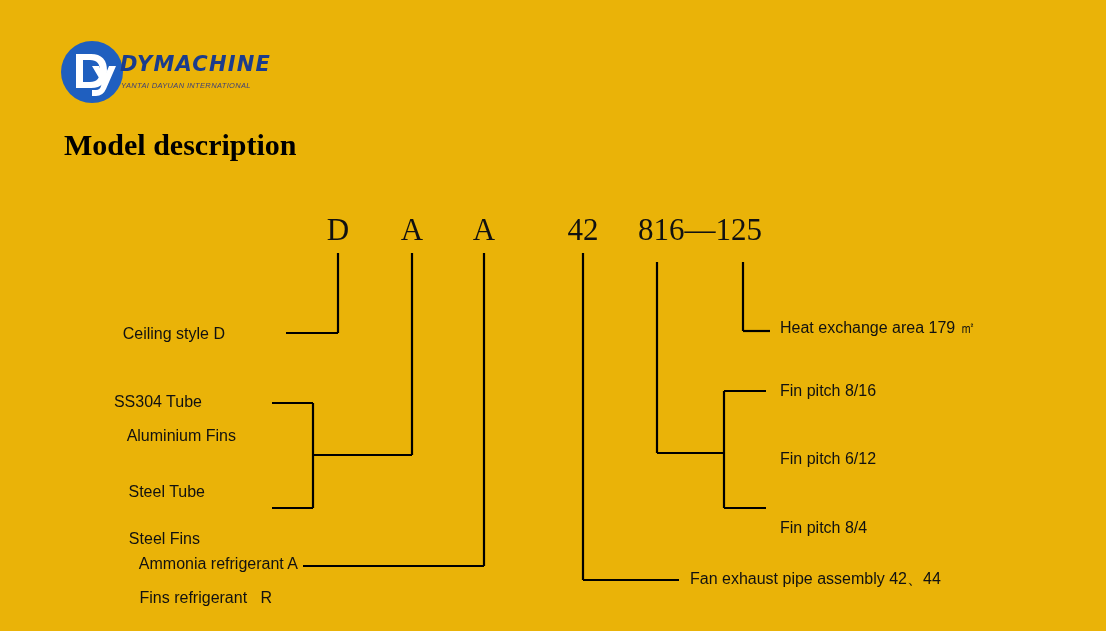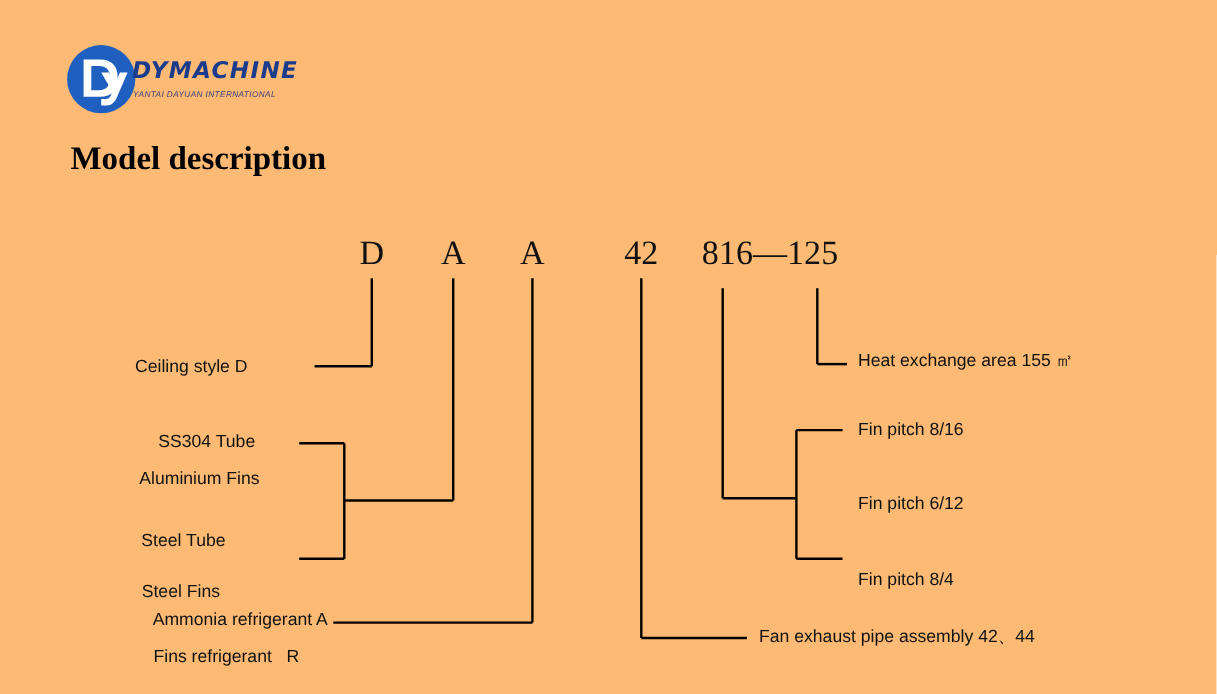--- a/index.html
+++ b/index.html
@@ -4,21 +4,21 @@
 <style>
   html, body {
     margin: 0;
     padding: 0;
     background: #ffffff;
   }
   #page {
     position: relative;
     width: 1106px;
     height: 631px;
-    background: #fdba74;
+    background: #eab308;
     overflow: hidden;
     font-family: "Liberation Sans", sans-serif;
   }
 
   
   #logo {
     position: absolute;
     left: 58px;
     top: 36px;
     width: 240px;
@@ -145,29 +145,29 @@
   <div id="code-layer">
       <div class="code-token" style="left: 338px; top: 212px;">D</div>
       <div class="code-token" style="left: 412px; top: 212px;">A</div>
       <div class="code-token" style="left: 484px; top: 212px;">A</div>
       <div class="code-token" style="left: 583px; top: 212px;">42</div>
       <div class="code-token" style="left: 700px; top: 212px;">816—125</div>
     </div>
 
   <div id="left-labels">
       <div class="label right-align" style="left: 225px; top: 325px;">Ceiling style D</div>
-      <div class="label right-align" style="left: 202px; top: 393px; margin-left: 30px;">SS304 Tube</div>
+      <div class="label right-align" style="left: 202px; top: 393px;">SS304 Tube</div>
       <div class="label right-align" style="left: 236px; top: 427px; text-align: right;">Aluminium Fins</div>
       <div class="label right-align" style="left: 205px; top: 483px;">Steel Tube</div>
       <div class="label right-align" style="left: 200px; top: 530px;">Steel Fins</div>
       <div class="label right-align" style="left: 298px; top: 555px;">Ammonia refrigerant A</div>
       <div class="label right-align" style="left: 272px; top: 589px;">Fins refrigerant   R</div>
     </div>
 
   <div id="right-labels">
-      <div class="label" style="left: 780px; top: 318px;">Heat exchange area 155 ㎡</div>
+      <div class="label" style="left: 780px; top: 318px;">Heat exchange area 179 ㎡</div>
       <div class="label" style="left: 780px; top: 382px;">Fin pitch 8/16</div>
       <div class="label" style="left: 780px; top: 450px;">Fin pitch 6/12</div>
       <div class="label" style="left: 780px; top: 519px;">Fin pitch 8/4</div>
       <div class="label" style="left: 690px; top: 569px;">Fan exhaust pipe assembly 42、44</div>
     </div>
 
 </div>
 
 </body></html>

